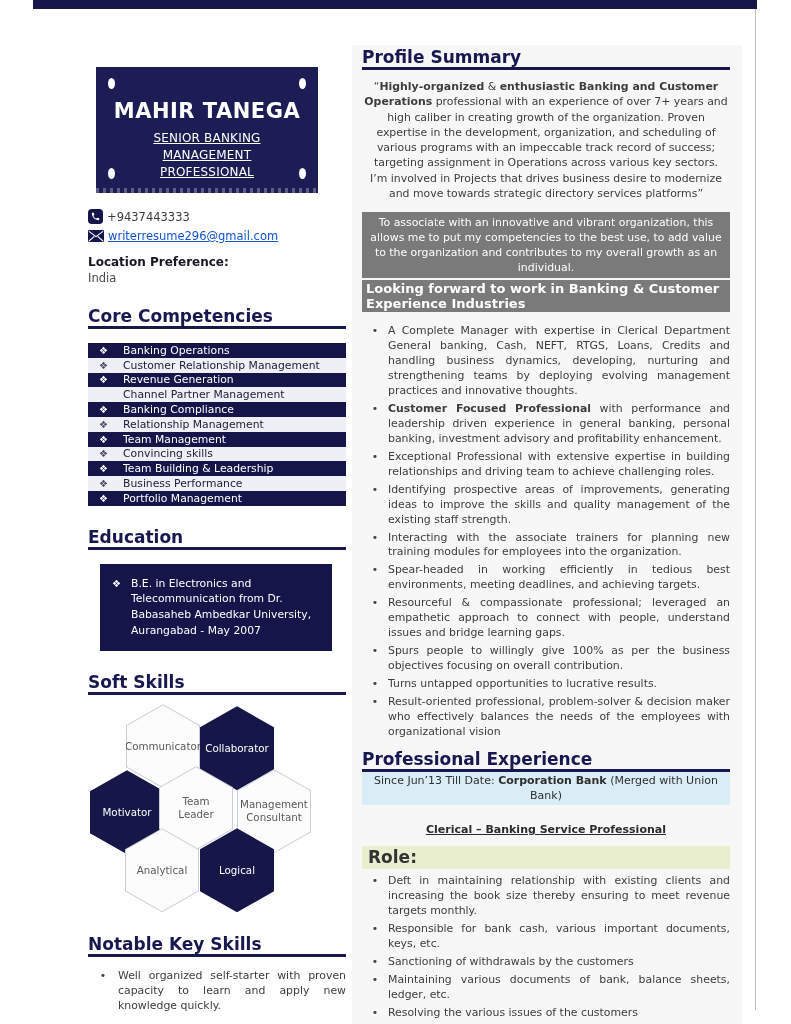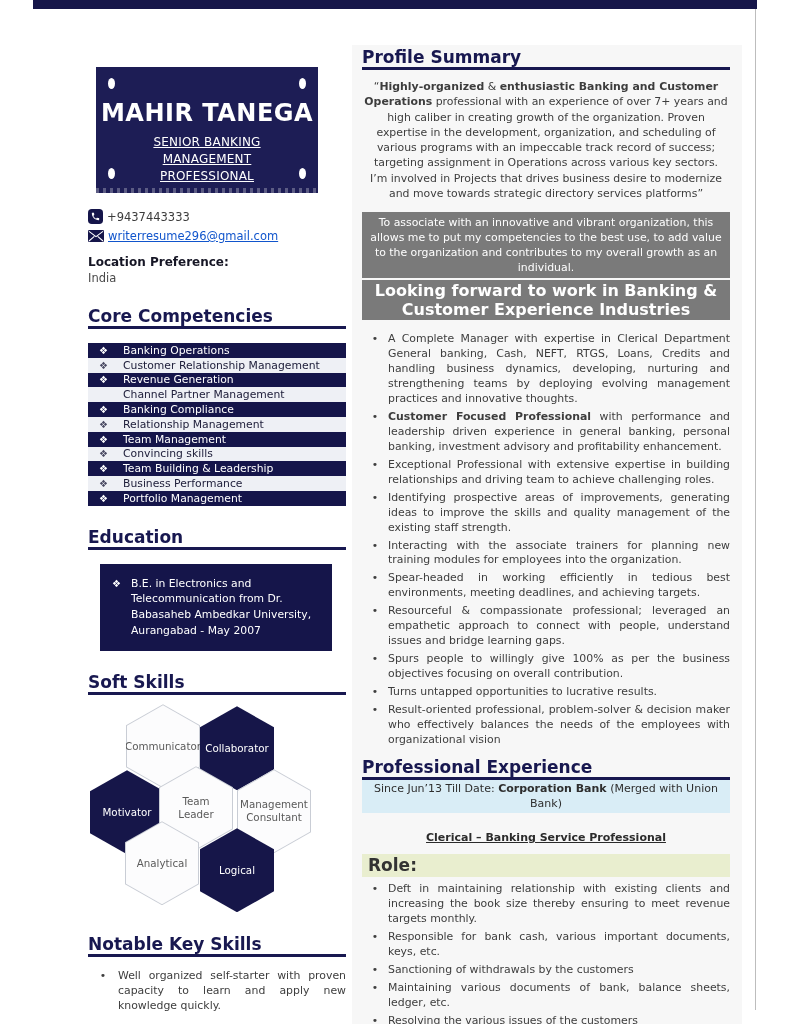--- a/index.html
+++ b/index.html
@@ -11,21 +11,21 @@
 
   
   .left-col { position:absolute; left:88px; top:60px; width:258px; }
 
   .name-card { position:relative; margin:7px 0 0 8px; width:222px; height:126px; background:#1d1d55; color:#fff; text-align:center; }
   .name-card::after { content:""; position:absolute; left:0; bottom:0; width:100%; height:5px;
     background:repeating-linear-gradient(90deg, rgba(255,255,255,.28) 0 3px, transparent 3px 7px); }
   .screw { position:absolute; width:7px; height:11px; border-radius:50%; background:#fff; }
   .screw.tl{ left:12px; top:11px; } .screw.tr{ right:12px; top:11px; }
   .screw.bl{ left:12px; bottom:14px; } .screw.br{ right:12px; bottom:14px; }
-  .card-name { padding-top:32px; font-size:24px; font-weight:bold; letter-spacing:.5px; }
+  .card-name { padding-top:32px; font-size:21px; font-weight:bold; letter-spacing:.5px; }
   .card-title { margin-top:7px; padding:0 20px; font-size:12px; line-height:1.4; text-decoration:underline; letter-spacing:.2px; }
 
   .contact { margin-top:16px; font-size:11.5px; color:#3c3c3c; }
   .contact-row { display:flex; align-items:center; gap:4px; margin-bottom:5px; }
   .email-link { color:#1155cc; text-decoration:underline; }
   .ic { flex:0 0 auto; display:inline-flex; }
 
   .loc-label { margin-top:12px; font-size:12px; font-weight:bold; color:#161625; }
   .loc-value { margin-top:2px; font-size:11.5px; color:#4a4a4a; }
 
@@ -44,34 +44,34 @@
   .edu-box .cc-icon { font-size:10px; padding-top:1px; }
 
   .hexgrid { position:relative; margin-top:9px; height:209px; }
   .hex { position:absolute; width:74px; height:84px; display:flex; align-items:center; justify-content:center;
     text-align:center; clip-path:polygon(50% 0,100% 25%,100% 75%,50% 100%,0 75%,0 25%); font-size:10.3px; }
   .hex.light { background:#c9cdd5; color:#5a5a5a; }
   .hex.light::before { content:""; position:absolute; inset:1px; clip-path:polygon(50% 0,100% 25%,100% 75%,50% 100%,0 75%,0 25%); background:#fcfcfd; }
   .hex.dark { background:#161649; color:#fff; }
   .hex-label { position:relative; z-index:1; padding:0 6px; line-height:1.25; }
   .hex.i0{ left:38px; top:0; } .hex.i1{ left:112px; top:2px; } .hex.i2{ left:2px; top:66px; }
-  .hex.i3{ left:71px; top:62px; } .hex.i4{ left:149px; top:65px; } .hex.i5{ left:37px; top:117px;align-items:center; }
+  .hex.i3{ left:71px; top:62px; } .hex.i4{ left:149px; top:65px; } .hex.i5{ left:37px; top:124px;align-items:center; }
   .hex.i6{ left:112px; top:124px; }
 
   ul.blist { margin-top:12px; list-style:none; }
   li.bl { display:flex; font-size:10.9px; color:#3d3d3d; line-height:1.37; margin-bottom:3px; text-align:justify; }
   li.bl .dot { flex:0 0 26px; text-align:center; }
   .left-col li.bl .dot { flex:0 0 30px; }
 
   
   .right-col { position:absolute; left:352px; top:45px; width:390px; height:979px; background:#f7f7f7; padding:2px 12px 0 10px; overflow:hidden; }
 
   .quote { margin-top:9px; text-align:center; font-size:10.9px; color:#3d3d3d; line-height:1.4; padding:0 2px; }
   .gray-box { margin-top:11px; background:#7a7a7a; color:#fff; text-align:center; font-size:10.9px; line-height:1.38; padding:3px 6px; }
-  .gray-box-bold { margin-top:2px; background:#7a7a7a; color:#fff; text-align:center; font-size:16px; font-weight:bold; padding:1px 4px; }
+  .gray-box-bold { margin-top:2px; background:#7a7a7a; color:#fff; font-size:13px; font-weight:bold; padding:1px 4px; }
 
   .emp-line { margin-top:0; background:#d9edf6; text-align:center; font-size:11px; color:#2e2e2e; padding:2px 10px; line-height:1.35; }
   .role-title { margin-top:18px; text-align:center; font-size:11px; font-weight:bold; text-decoration:underline; color:#2b2b2b; }
   .role-bar { margin-top:10px; background:#e9eecf; font-weight:bold; font-size:17px; color:#333; padding:1px 6px 2px; }
   ul.blist.tight { margin-top:5px; }
 </style>
 </head>
 <body>
 
 <div class="page">

